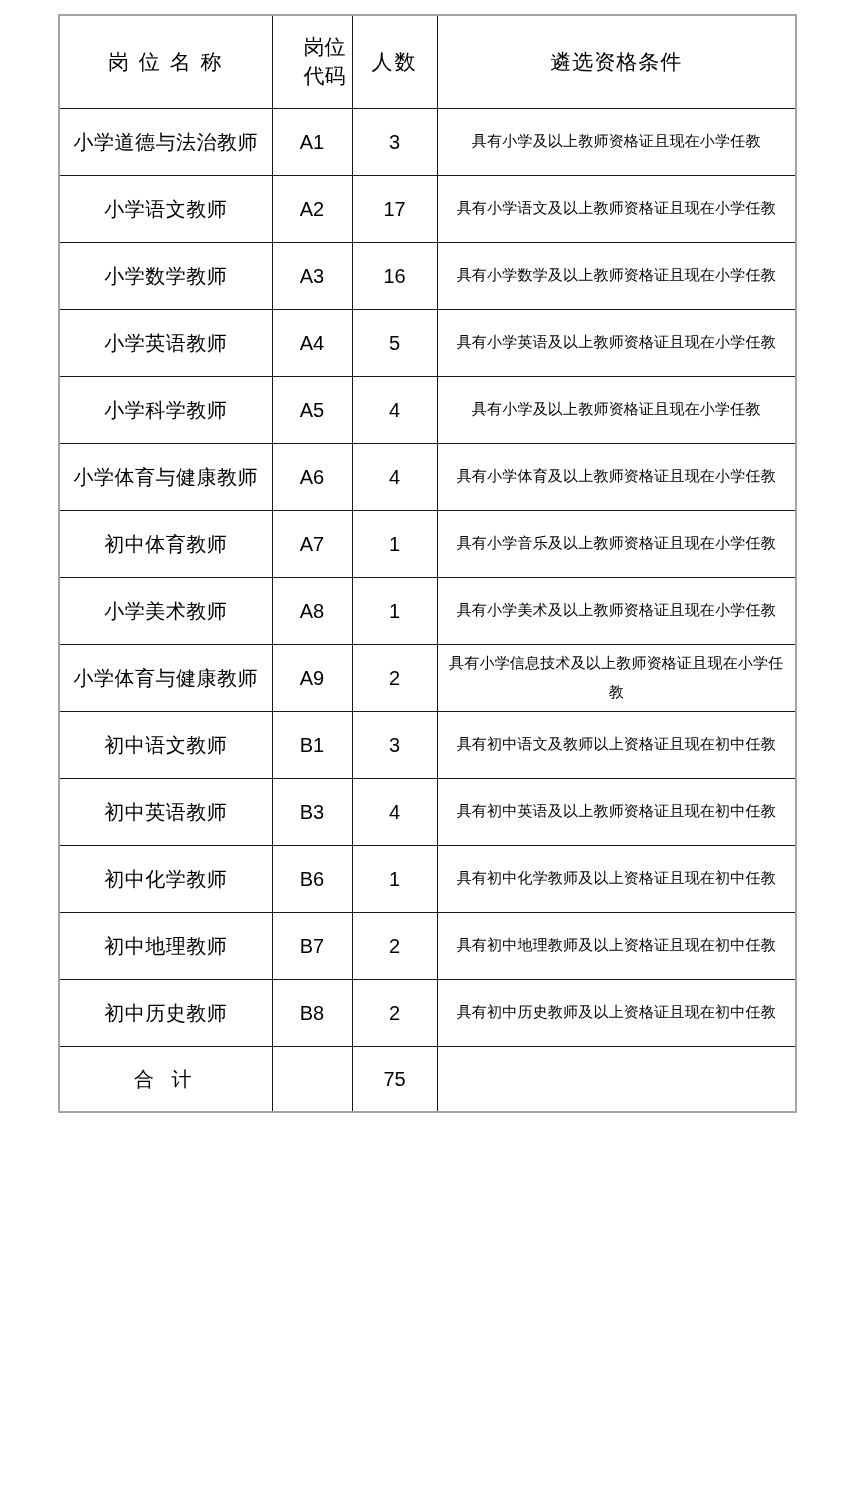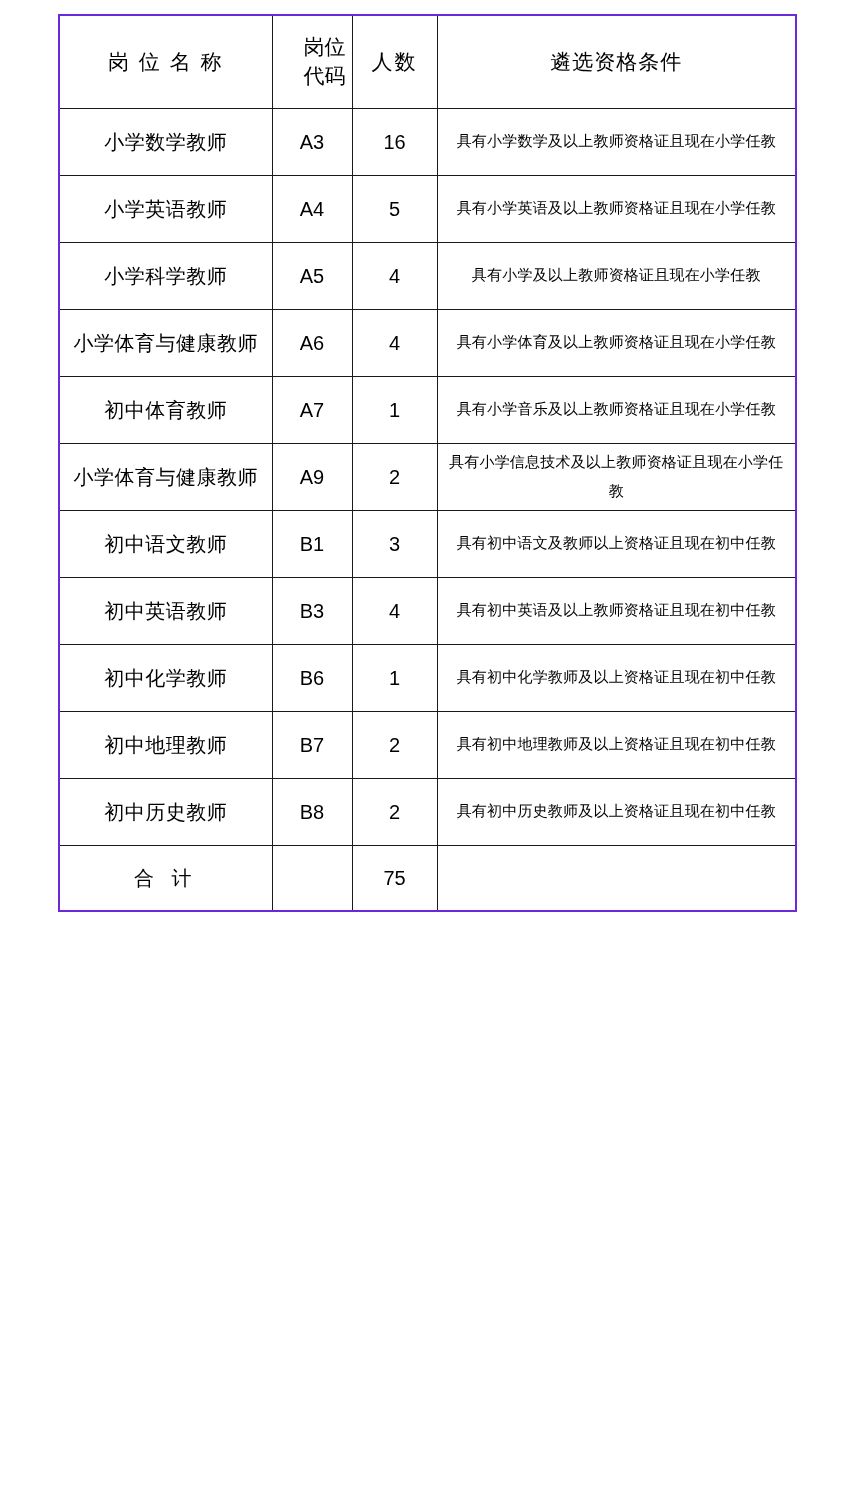--- a/index.html
+++ b/index.html
@@ -17,21 +17,21 @@
     box-sizing: border-box;
     width: 851px;
     height: 1490px;
     padding: 14px 56px 14px 58px;
     background: #ffffff;
   }
   table.job-table {
     border-collapse: collapse;
     width: 737px;
     table-layout: fixed;
-    border: 2px solid #6d28d9;
+    border: 2px solid #a3a3a3;
   }
   table.job-table td,
   table.job-table th {
     border: 1px solid #1a1a1a;
     text-align: center;
     vertical-align: middle;
     padding: 4px 6px;
     box-sizing: border-box;
   }
   
@@ -99,20 +99,32 @@
         <th class="h-code">
           <span>岗位</span><br>
           <span>代码</span>
         </th>
         <th class="h-count">人数</th>
         <th class="h-cond">遴选资格条件</th>
       </tr>
     </thead>
     <tbody>
       <tr>
+        <td class="cell-name">小学道德与法治教师</td>
+        <td class="cell-code">A1</td>
+        <td class="cell-count">3</td>
+        <td class="cell-cond">具有小学及以上教师资格证且现在小学任教</td>
+      </tr>
+      <tr>
+        <td class="cell-name">小学语文教师</td>
+        <td class="cell-code">A2</td>
+        <td class="cell-count">17</td>
+        <td class="cell-cond">具有小学语文及以上教师资格证且现在小学任教</td>
+      </tr>
+      <tr>
         <td class="cell-name">小学数学教师</td>
         <td class="cell-code">A3</td>
         <td class="cell-count">16</td>
         <td class="cell-cond">具有小学数学及以上教师资格证且现在小学任教</td>
       </tr>
       <tr>
         <td class="cell-name">小学英语教师</td>
         <td class="cell-code">A4</td>
         <td class="cell-count">5</td>
         <td class="cell-cond">具有小学英语及以上教师资格证且现在小学任教</td>
@@ -127,20 +139,26 @@
         <td class="cell-name">小学体育与健康教师</td>
         <td class="cell-code">A6</td>
         <td class="cell-count">4</td>
         <td class="cell-cond">具有小学体育及以上教师资格证且现在小学任教</td>
       </tr>
       <tr>
         <td class="cell-name">初中体育教师</td>
         <td class="cell-code">A7</td>
         <td class="cell-count">1</td>
         <td class="cell-cond">具有小学音乐及以上教师资格证且现在小学任教</td>
+      </tr>
+      <tr>
+        <td class="cell-name">小学美术教师</td>
+        <td class="cell-code">A8</td>
+        <td class="cell-count">1</td>
+        <td class="cell-cond">具有小学美术及以上教师资格证且现在小学任教</td>
       </tr>
       <tr>
         <td class="cell-name">小学体育与健康教师</td>
         <td class="cell-code">A9</td>
         <td class="cell-count">2</td>
         <td class="cell-cond">具有小学信息技术及以上教师资格证且现在小学任教</td>
       </tr>
       <tr>
         <td class="cell-name">初中语文教师</td>
         <td class="cell-code">B1</td>

